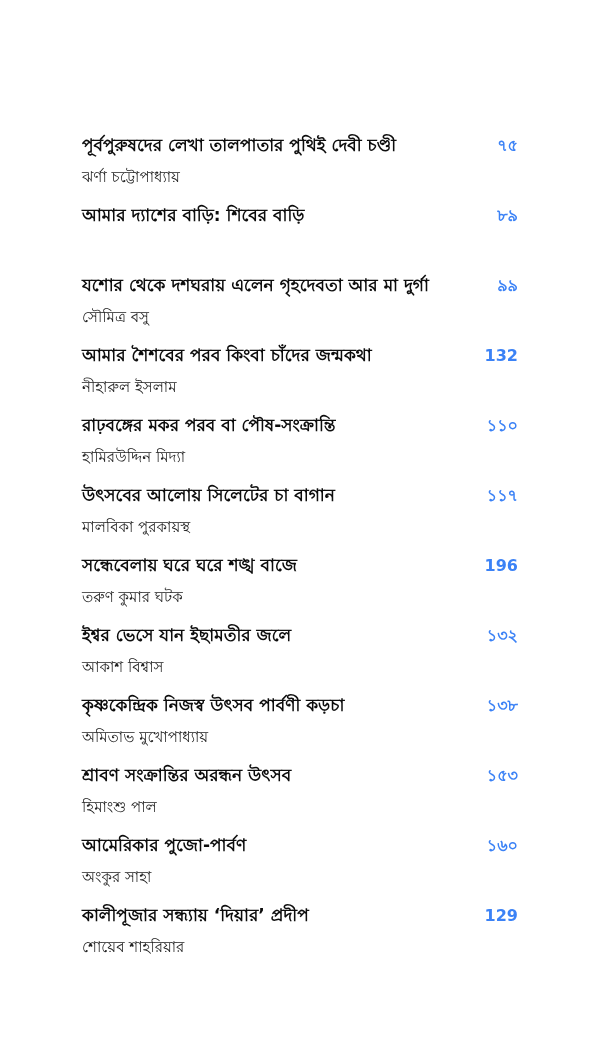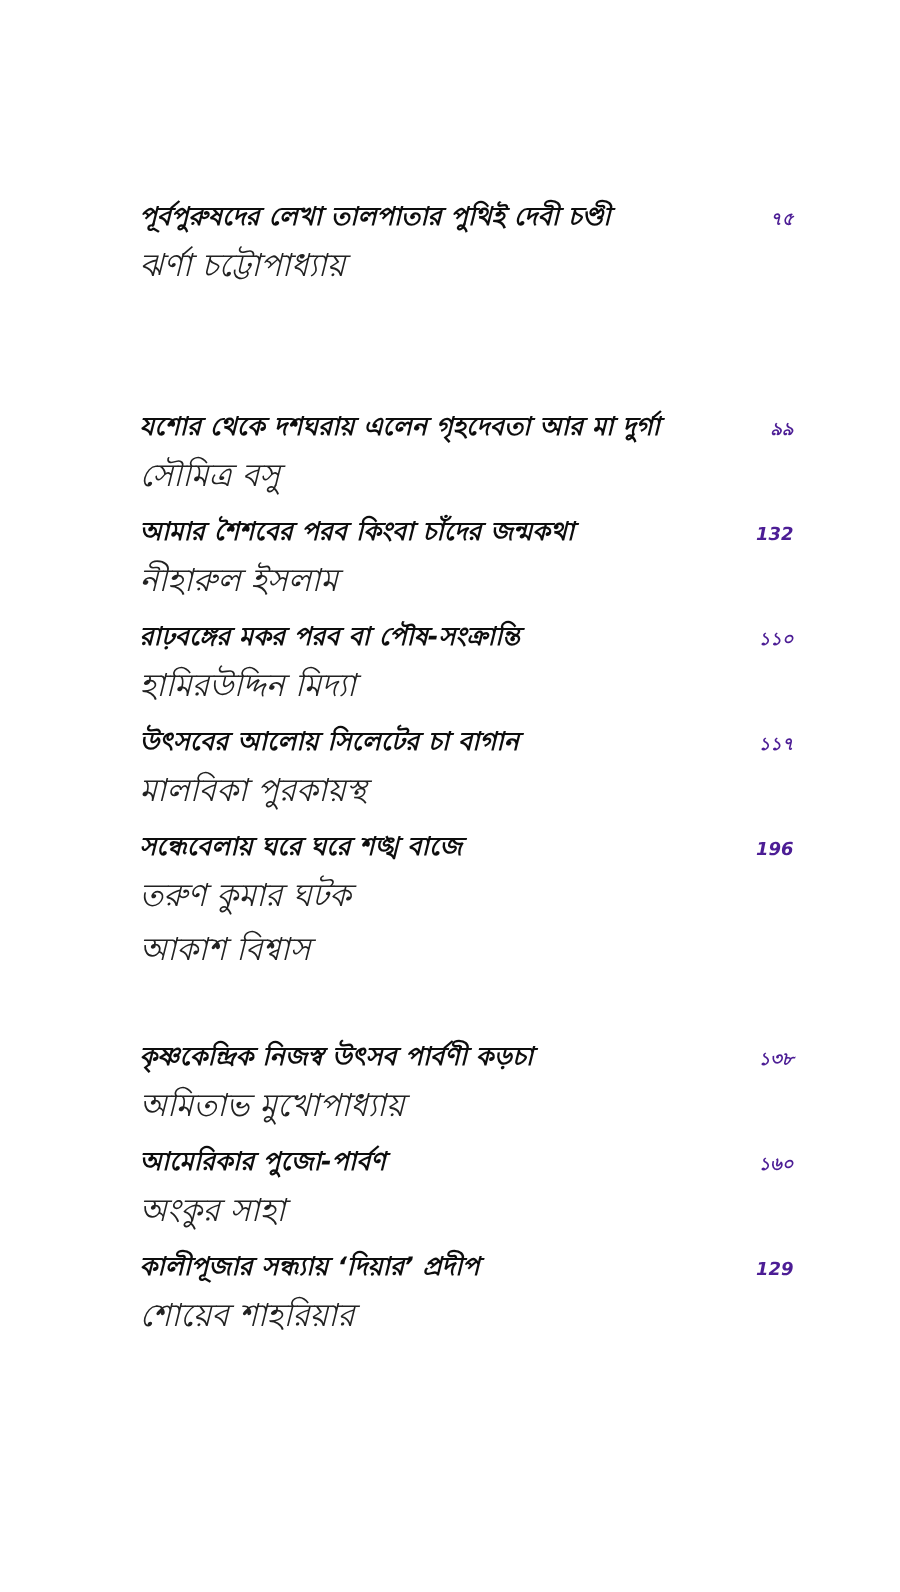--- a/index.html
+++ b/index.html
@@ -10,70 +10,73 @@
     body {
       width: 600px;
       height: 1061px;
       position: relative;
       overflow: hidden;
       font-family: "DejaVu Sans", "Liberation Sans", sans-serif;
       color: #111111;
     }
     .toc {
       position: absolute;
-      left: 93px;
+      left: 82px;
       top: 128px;
       width: 436px;
-      font-style: italic;
     }
     .entry {
       height: 70px;
       position: relative;
     }
     .entry-head {
       display: flex;
       justify-content: space-between;
       align-items: baseline;
       height: 34px;
       line-height: 34px;
     }
     .title {
       font-weight: bold;
       font-size: 17px;
       color: #0d0d0d;
       white-space: nowrap;
     }
     .page {
-      font-size: 12px;
+      font-size: 16px;
       font-weight: bold;
-      color: #4c1d95;
+      color: #3b82f6;
       white-space: nowrap;
       min-width: 40px;
       text-align: right;
     }
     .author {
-      font-size: 21px;
+      font-size: 15px;
       color: #222222;
       line-height: 30px;
       height: 30px;
       white-space: nowrap;
     }
   </style>
 </head>
 <body>
 
 <div class="toc">
   <div class="entry">
     <div class="entry-head">
       <span class="title">পূর্বপুরুষদের লেখা তালপাতার পুথিই দেবী চণ্ডী</span>
       <span class="page">৭৫</span>
     </div>
     <div class="author">ঝর্ণা চট্টোপাধ্যায়</div>
   </div>
   <div class="entry">
+    <div class="entry-head">
+      <span class="title">আমার দ্যাশের বাড়ি: শিবের বাড়ি</span>
+      <span class="page">৮৯</span>
+    </div>
   </div>
   <div class="entry">
     <div class="entry-head">
       <span class="title">যশোর থেকে দশঘরায় এলেন গৃহদেবতা আর মা দুর্গা</span>
       <span class="page">৯৯</span>
     </div>
     <div class="author">সৌমিত্র বসু</div>
   </div>
   <div class="entry">
     <div class="entry-head">
@@ -97,28 +100,39 @@
     <div class="author">মালবিকা পুরকায়স্থ</div>
   </div>
   <div class="entry">
     <div class="entry-head">
       <span class="title">সন্ধেবেলায় ঘরে ঘরে শঙ্খ বাজে</span>
       <span class="page">196</span>
     </div>
     <div class="author">তরুণ কুমার ঘটক</div>
   </div>
   <div class="entry">
+    <div class="entry-head">
+      <span class="title">ইশ্বর ভেসে যান ইছামতীর জলে</span>
+      <span class="page">১৩২</span>
+    </div>
     <div class="author">আকাশ বিশ্বাস</div>
   </div>
   <div class="entry">
     <div class="entry-head">
       <span class="title">কৃষ্ণকেন্দ্রিক নিজস্ব উৎসব পার্বণী কড়চা</span>
       <span class="page">১৩৮</span>
     </div>
     <div class="author">অমিতাভ মুখোপাধ্যায়</div>
+  </div>
+  <div class="entry">
+    <div class="entry-head">
+      <span class="title">শ্রাবণ সংক্রান্তির অরন্ধন উৎসব</span>
+      <span class="page">১৫৩</span>
+    </div>
+    <div class="author">হিমাংশু পাল</div>
   </div>
   <div class="entry">
     <div class="entry-head">
       <span class="title">আমেরিকার পুজো-পার্বণ</span>
       <span class="page">১৬০</span>
     </div>
     <div class="author">অংকুর সাহা</div>
   </div>
   <div class="entry">
     <div class="entry-head">

